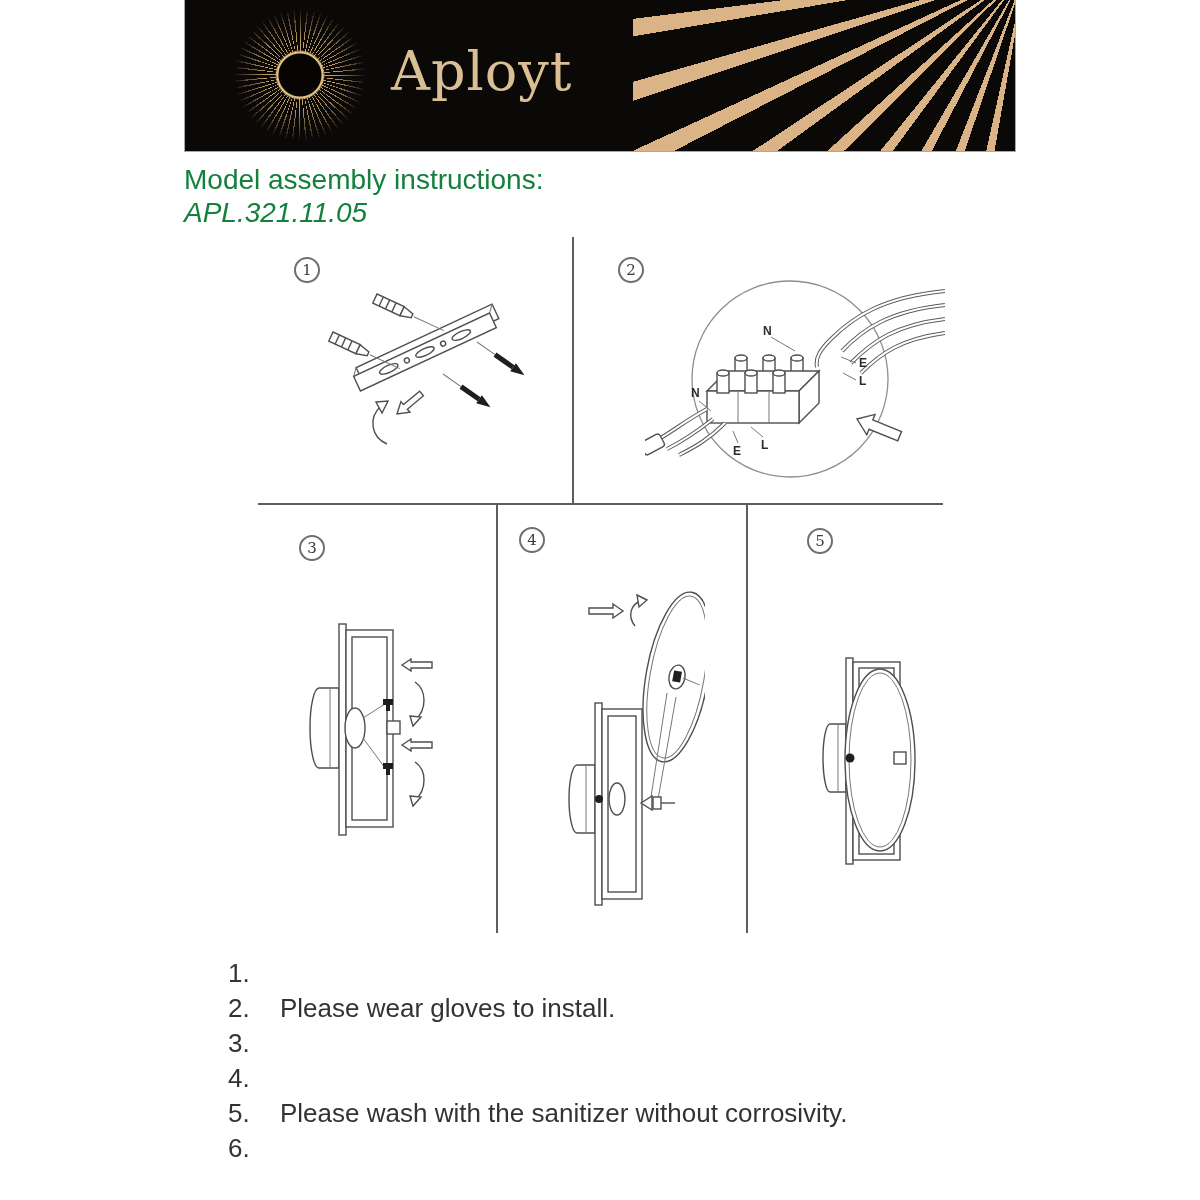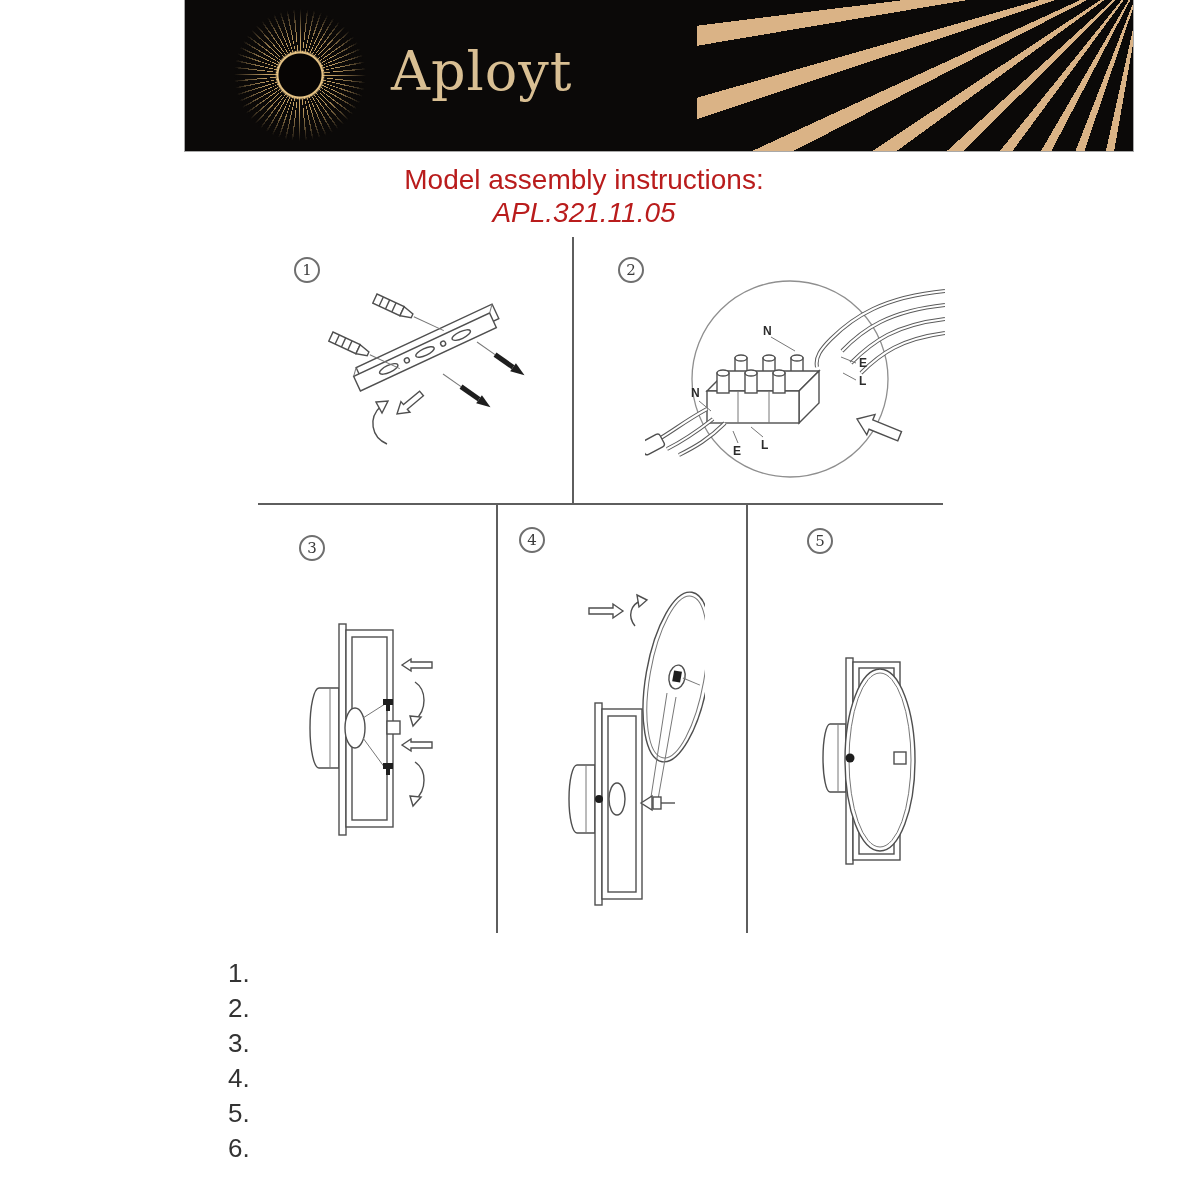--- a/index.html
+++ b/index.html
@@ -1,35 +1,35 @@
 <!DOCTYPE html>
 <html><head>
 <meta charset="utf-8">
 <style>
   html,body{margin:0;padding:0;background:#ffffff;}
   .page{position:relative;width:1200px;height:1200px;background:#ffffff;overflow:hidden;
         font-family:"Liberation Sans",sans-serif;color:#323232;}
 
   
-  .banner{position:absolute;left:184px;top:0;width:950px;height:152px;
+  .banner{position:absolute;left:184px;top:0;width:832px;height:152px;
           background:#0b0908;border:1px solid #a9a9a9;border-top:none;box-sizing:border-box;overflow:hidden;}
   .burst{position:absolute;left:49px;top:9px;width:132px;height:132px;border-radius:50%;
     background:
       radial-gradient(circle, #070504 0 21px, rgba(7,5,4,0) 22px),
       radial-gradient(circle, rgba(0,0,0,0) 0 19px, rgba(236,200,136,.95) 20px 23px, rgba(0,0,0,0) 25px),
       radial-gradient(circle, rgba(11,9,8,0) 0 34px, rgba(11,9,8,.65) 56px, #0b0908 66px),
       repeating-conic-gradient(from 0deg, rgba(214,175,110,.9) 0 1.3deg, rgba(0,0,0,0) 1.3deg 6deg);}
   .brand{position:absolute;left:206px;top:40px;font-family:"DejaVu Serif",serif;
          font-size:54px;font-weight:400;letter-spacing:1px;color:#d9bf93;}
   .rays{position:absolute;top:0;right:0;width:46%;height:100%;
     background:repeating-conic-gradient(from 146deg at 103% -20%,
       #dab386 0 2.5deg, rgba(0,0,0,0) 2.5deg 8.8deg);}
 
   
-  .title{position:absolute;left:168px;width:832px;text-align:center;font-size:28px;color:#b91c1c;}
+  .title{position:absolute;left:184px;width:832px;text-align:left;font-size:28px;color:#15803d;}
   .title.l1{top:164px;}
   .title.l2{top:197px;font-style:italic;}
 
   
   .div-line{position:absolute;background:#5e5e5e;}
   .dv-top   {left:572px;top:237px;width:2px;height:267px;}
   .dh-mid   {left:258px;top:503px;width:685px;height:2px;}
   .dv-left  {left:496px;top:505px;width:2px;height:428px;}
   .dv-right {left:746px;top:505px;width:2px;height:428px;}
 
@@ -294,28 +294,30 @@
       <rect class="lnw" x="82" y="100" width="12" height="12"></rect>
     </svg>
   </div>
 
   <div class="list">
     <div class="list-row">
       <span class="list-num">1.</span>
     </div>
     <div class="list-row">
       <span class="list-num">2.</span>
+      <span>Please wear gloves to install.</span>
     </div>
     <div class="list-row">
       <span class="list-num">3.</span>
     </div>
     <div class="list-row">
       <span class="list-num">4.</span>
     </div>
     <div class="list-row">
       <span class="list-num">5.</span>
+      <span>Please wash with the sanitizer without corrosivity.</span>
     </div>
     <div class="list-row">
       <span class="list-num">6.</span>
     </div>
   </div>
 
 </div>
 
 </body></html>

